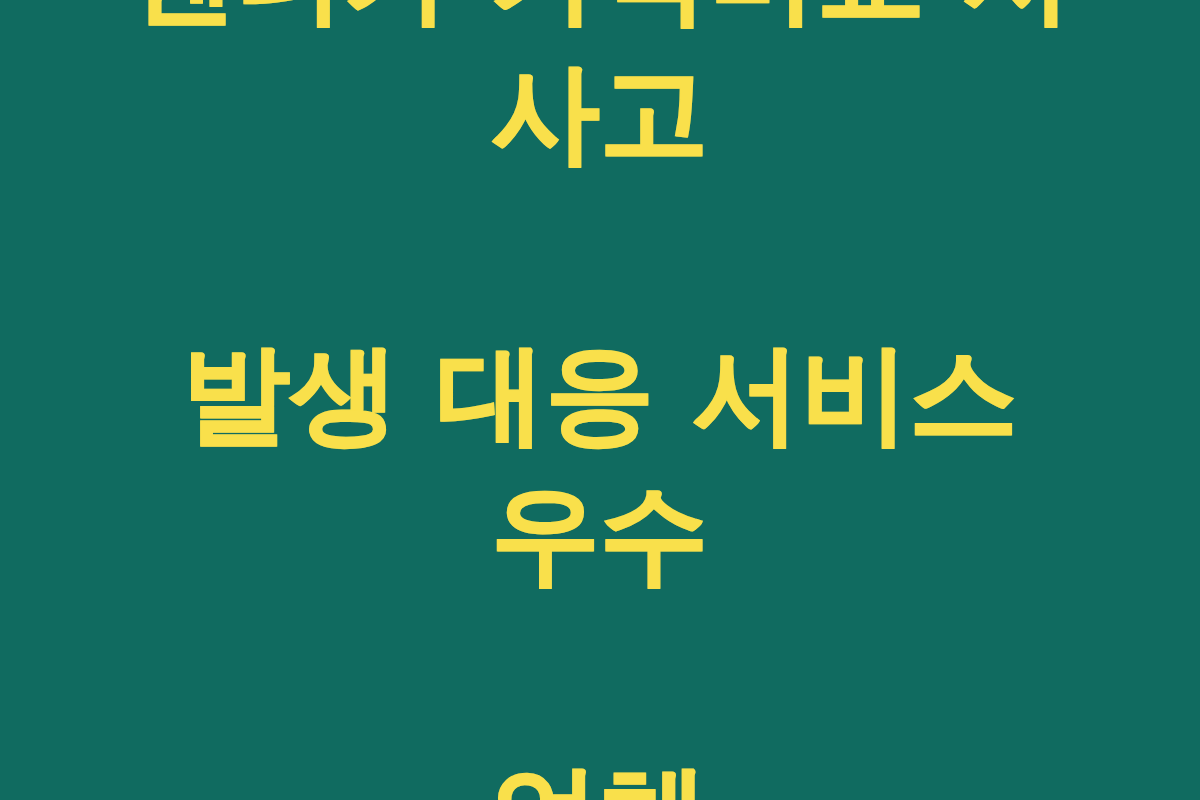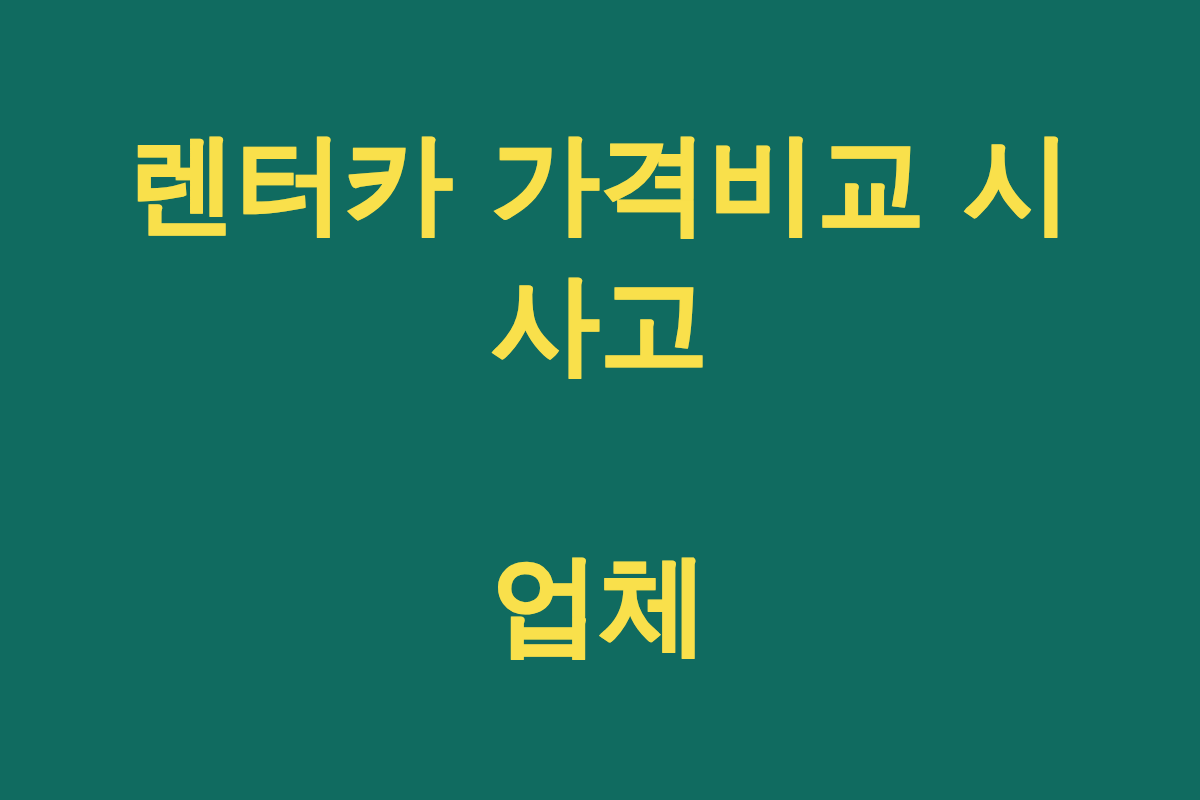--- a/index.html
+++ b/index.html
@@ -55,16 +55,17 @@
     display: block;
   }
 </style>
 </head>
 <body>
 
 <div id="banner" style="background: rgb(16, 107, 96);">
 
   <h1 id="headline" style="color: rgb(249, 224, 75); -webkit-text-stroke: 2px rgb(249, 224, 75);">
     <span class="line">렌터카 가격비교 시 사고</span>
+    <span class="line">발생 대응 서비스 우수</span>
     <span class="line">업체</span>
   </h1>
 
 </div>
 
 </body></html>

